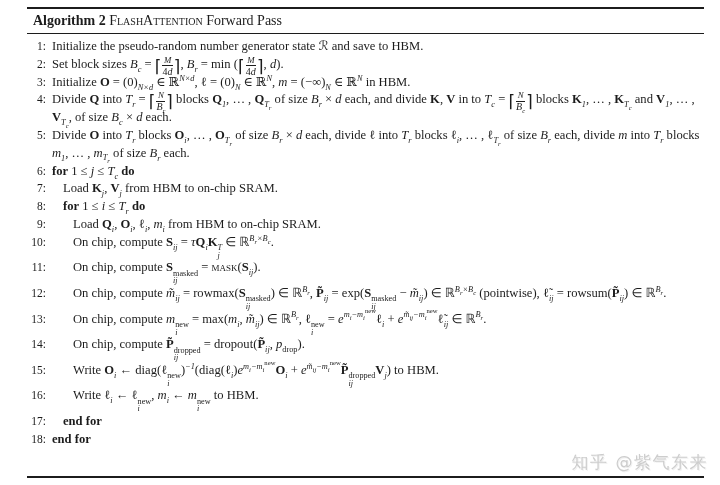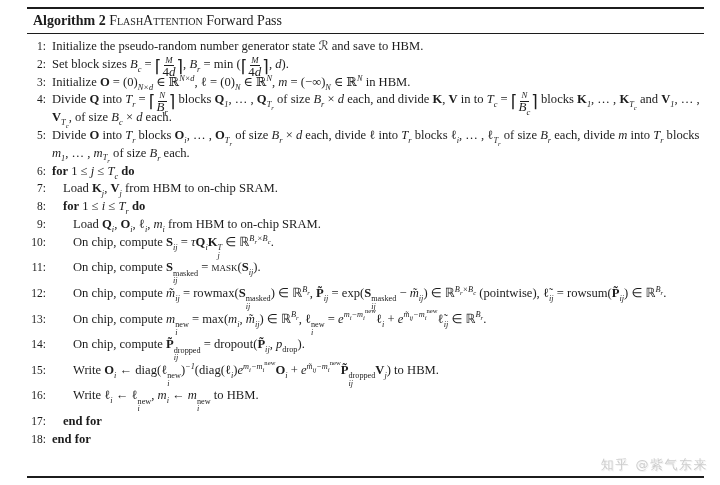--- a/index.html
+++ b/index.html
@@ -25,27 +25,27 @@
   i{font-style:italic;}
   sub,sup{font-size:0.66em;font-style:italic;line-height:0;}
   sub sub,sup sub,sub sup,sup sup{font-size:0.8em;}
   .rm{font-style:normal;}
   .sc{font-variant:small-caps;}
   .scr{font-style:italic;}
   .cf{display:inline-flex;align-items:center;vertical-align:-4px;height:14px;}
   .cb{font-size:17px;line-height:14px;font-family:"DejaVu Sans",sans-serif;font-weight:400;}
   .fr{display:inline-flex;flex-direction:column;align-items:center;margin:0 1px;}
   .fn{font-size:8.8px;line-height:9px;border-bottom:1px solid var(--ink,#1c1c1c);padding:0 1.5px 0.5px;}
-  .fd{font-size:13px;line-height:9px;padding-top:0.5px;}
+  .fd{font-size:10px;line-height:9px;padding-top:0.5px;}
   .ss{display:inline-flex;flex-direction:column;align-items:flex-start;justify-content:center;
       vertical-align:-4.5px;height:15px;}
   .st{font-size:8.2px;line-height:7.6px;font-style:normal;}
   .sb{font-size:8.2px;line-height:7.6px;font-style:italic;}
   .botrule{position:absolute;left:27px;right:16px;bottom:7px;border-top:2px solid var(--ink,#1c1c1c);}
-  .watermark{position:absolute;right:12px;bottom:11px;font-size:13px;letter-spacing:1.5px;
+  .watermark{position:absolute;right:12px;bottom:11px;font-size:17px;letter-spacing:1.5px;
              color:var(--wm,#cdcdcd);font-family:"DejaVu Sans",sans-serif;
              text-shadow:1px 1px 0 #f1f1f1;}
 </style>
 </head>
 <body>
 
 <div class="page">
   <div class="algo">
     <div class="rule"></div>
     <div class="title">

